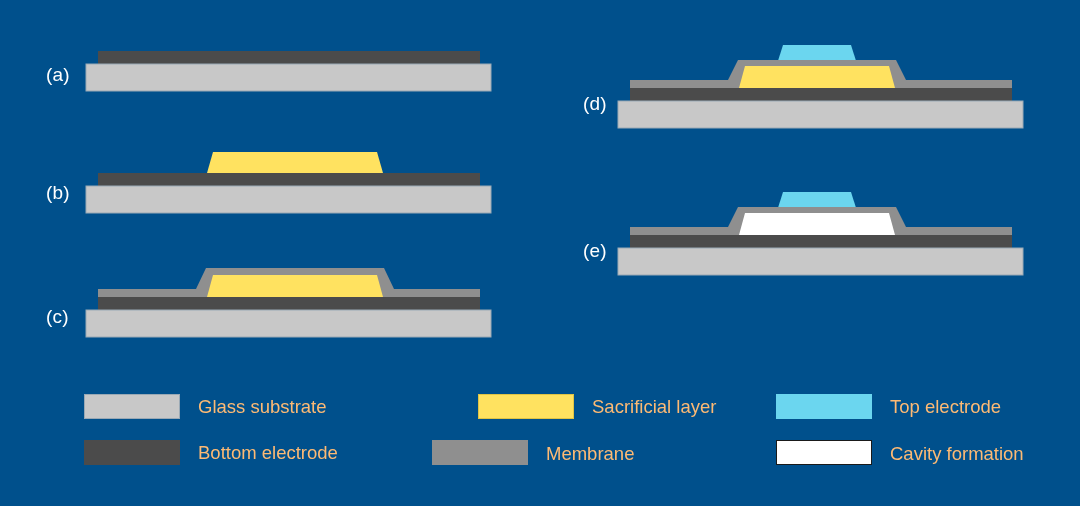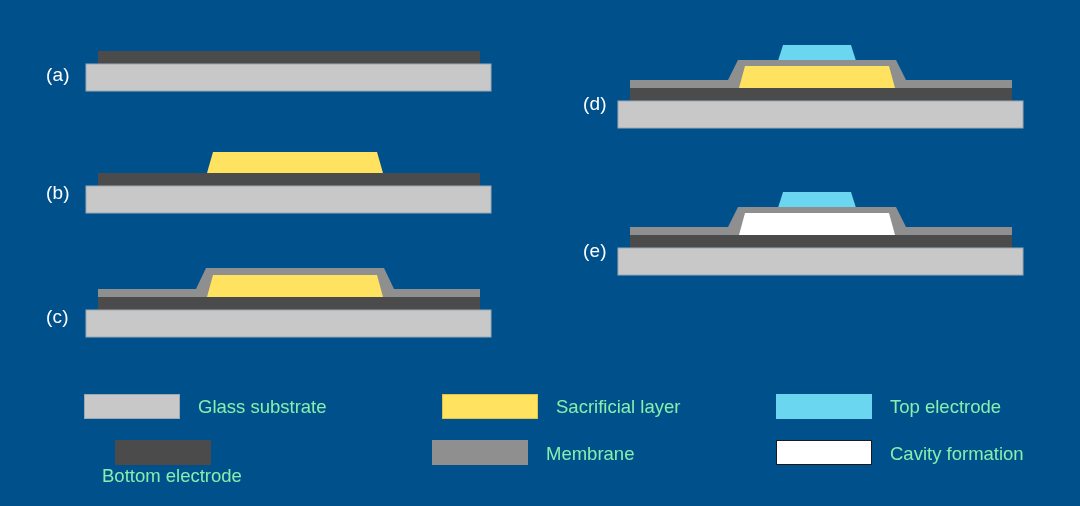--- a/index.html
+++ b/index.html
@@ -46,21 +46,21 @@
     align-items: center;
     pointer-events: auto;
   }
   .swatch {
     width: 96px;
     height: 25px;
     box-sizing: border-box;
     flex: 0 0 auto;
   }
   .legend-text {
-    color: #86efac;
+    color: #fdba74;
     font-size: 18.5px;
     margin-left: 18px;
     white-space: nowrap;
     font-family: "Liberation Sans", sans-serif;
   }
 </style>
 </head>
 <body>
 
 <div id="root">
@@ -116,26 +116,26 @@
   <div class="panel-label" style="left:583px; top:93px;">(d)</div>
   <div class="panel-label" style="left:583px; top:240px;">(e)</div>
 
   <div class="legend">
 
     <div class="legend-item" style="left:84px; top:394px;">
       <span class="swatch" style="background:#c8c8c8; border:1px solid #9aa9b5;"></span>
       <span class="legend-text">Glass substrate</span>
     </div>
 
-    <div class="legend-item" style="left:84px; top:440px;flex-direction:column;">
+    <div class="legend-item" style="left:84px; top:440px;">
       <span class="swatch" style="background:#4b4b4b; border:1px solid #4b4b4b;"></span>
       <span class="legend-text">Bottom electrode</span>
     </div>
 
-    <div class="legend-item" style="left:412px; top:394px;padding-left:30px;">
+    <div class="legend-item" style="left:448px; top:394px;padding-left:30px;">
       <span class="swatch" style="background:#ffe260; border:1px solid #e0c445;"></span>
       <span class="legend-text">Sacrificial layer</span>
     </div>
 
     <div class="legend-item" style="left:432px; top:440px;align-items:flex-end;">
       <span class="swatch" style="background:#8f8f8f; border:1px solid #8f8f8f;"></span>
       <span class="legend-text">Membrane</span>
     </div>
 
     <div class="legend-item" style="left:776px; top:394px;">

